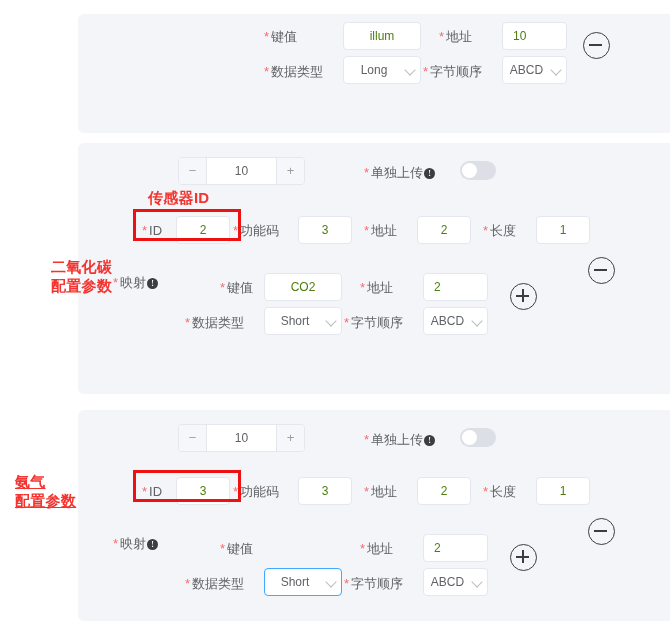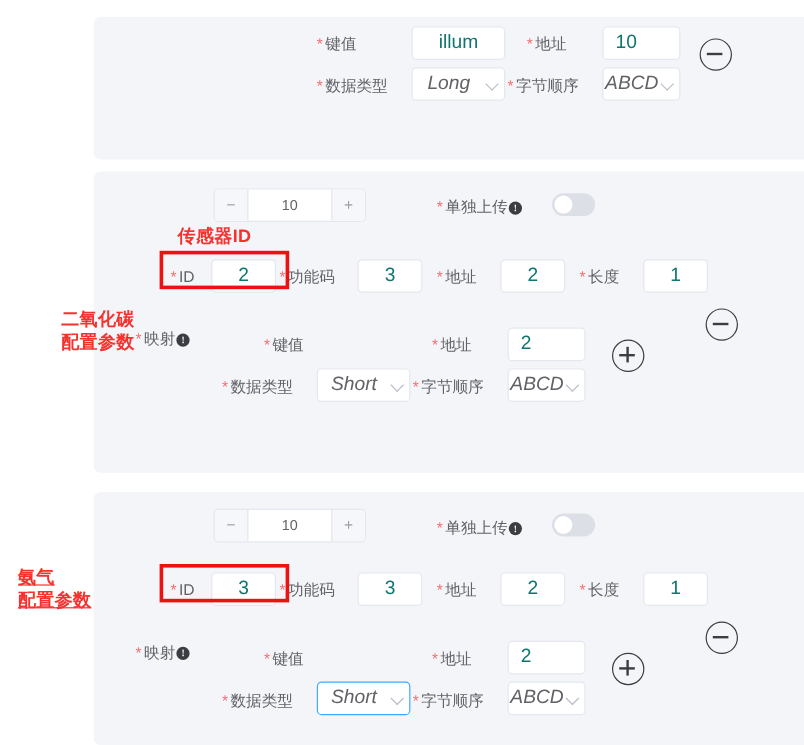--- a/index.html
+++ b/index.html
@@ -33,38 +33,37 @@
 
   .inp{
     position:absolute;
     box-sizing:border-box;
     background:#ffffff;
     border:1px solid #e4e7ed;
     border-radius:4px;
     height:28px;
     line-height:26px;
     text-align:center;
-    color:#0f766e;
-    font-size:16px;
+    color:#4d7c0f;
+    font-size:12px;
     font-family:"Liberation Sans","DejaVu Sans",sans-serif;
     overflow:hidden;
     white-space:nowrap;
   }
   .sel{
     position:absolute;
     box-sizing:border-box;
     background:#ffffff;
     border:1px solid #e4e7ed;
     border-radius:4px;
     height:28px;
     color:#606266;
-    font-size:16px;
+    font-size:12px;
     overflow:hidden;
     white-space:nowrap;
-    font-style:italic;
   }
   .sel .selval{
     position:absolute;left:0;top:0;right:16px;height:26px;line-height:26px;
     text-align:center;overflow:hidden;
   }
   .sel.focused{border-color:#40a9ff;}
   .caret{
     position:absolute;right:6px;top:9px;
     width:7px;height:7px;
     border-right:1.4px solid #b9bdc6;
@@ -233,20 +232,21 @@
     </span>
     <div class="inp" style="left:458px;top:73px;width:54px;">1</div>
 
     <span class="lbl" style="left:35px;top:132px;">
       <span class="req">*</span><span>映射</span><span class="infoicon">!</span>
     </span>
 
     <span class="lbl" style="left:142px;top:137px;">
       <span class="req">*</span><span>键值</span>
     </span>
+    <div class="inp" style="left:186px;top:130px;width:78px;">CO2</div>
 
     <span class="lbl" style="left:282px;top:137px;">
       <span class="req">*</span><span>地址</span>
     </span>
     <div class="inp" style="left:345px;top:130px;width:65px;text-align:left;padding-left:10px;">2</div>
 
     <span class="lbl" style="left:107px;top:172px;">
       <span class="req">*</span><span>数据类型</span>
     </span>
     <div class="sel" style="left:186px;top:164px;width:78px;">

